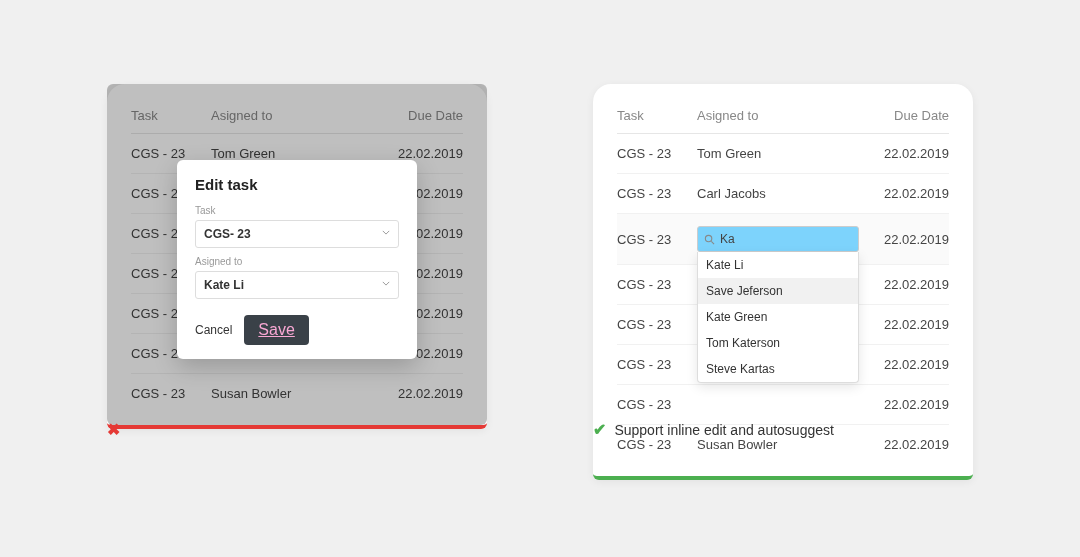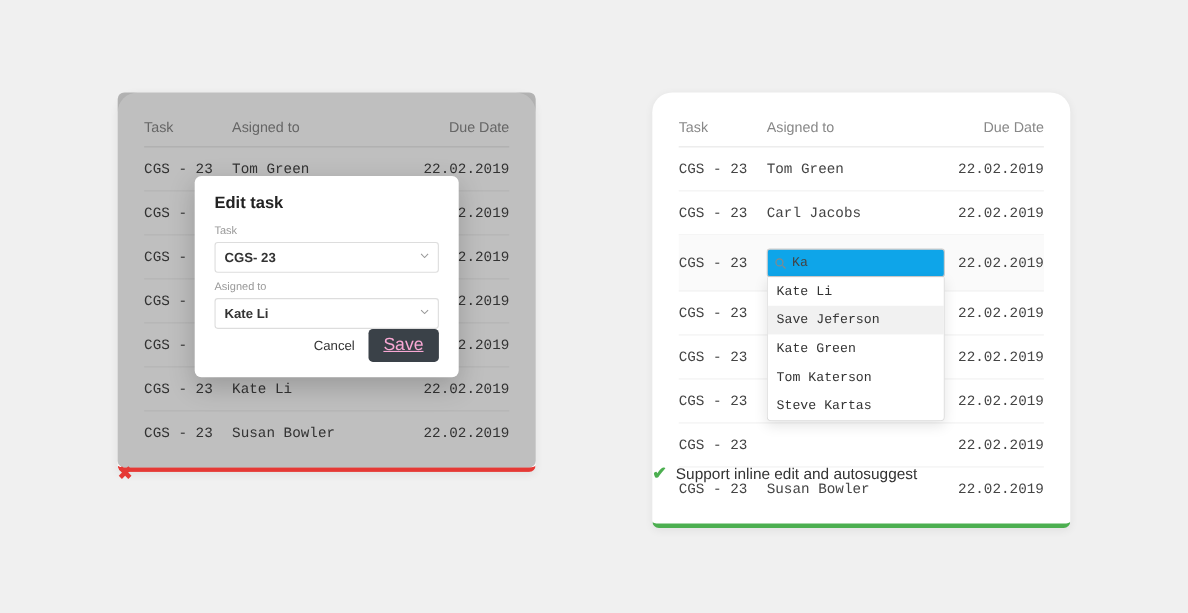--- a/index.html
+++ b/index.html
@@ -36,21 +36,20 @@
     .col-task { width: 80px; }
     .col-assigned { flex: 1; }
     .col-date { width: 90px; text-align: right; }
     .table-row {
       display: flex;
       font-size: 13px;
       color: #444;
       padding: 12px 0;
       border-bottom: 1px solid #f1f1f1;
       align-items: center;
-      font-family: Liberation Mono, monospace;
     }
     .table-row:last-child { border-bottom: none; padding-bottom: 24px; }
     .panel-bottom-bad {
       border-bottom: 4px solid #e53935;
       border-bottom-left-radius: 6px;
       border-bottom-right-radius: 6px;
     }
     .panel-bottom-good {
       border-bottom: 4px solid #4caf50;
       border-bottom-left-radius: 6px;
@@ -101,23 +100,23 @@
       font-weight: bold;
     }
     .chevron-down {
       width: 8px;
       height: 8px;
       display: inline-block;
     }
     .chevron-down svg { display: block; }
     .modal-actions {
       display: flex;
-      justify-content: flex-end;
       align-items: center;
       gap: 12px;
+      margin-top: 16px;
     }
     .btn-cancel {
       background: none;
       border: none;
       font-size: 12px;
       color: #333;
       cursor: pointer;
     }
     .btn-save {
       background: #3a4148;
@@ -157,21 +156,21 @@
     }
     .inline-search {
       border: 1px solid #ccc;
       border-radius: 3px;
       height: 26px;
       display: flex;
       align-items: center;
       padding: 0 6px;
       font-size: 12px;
       gap: 5px;
-      background: #0ea5e9;
+      background: #7dd3fc;
     }
     .search-icon {
       width: 11px;
       height: 11px;
       display: inline-block;
     }
     .dropdown {
       position: absolute;
       top: 26px;
       left: 0;

